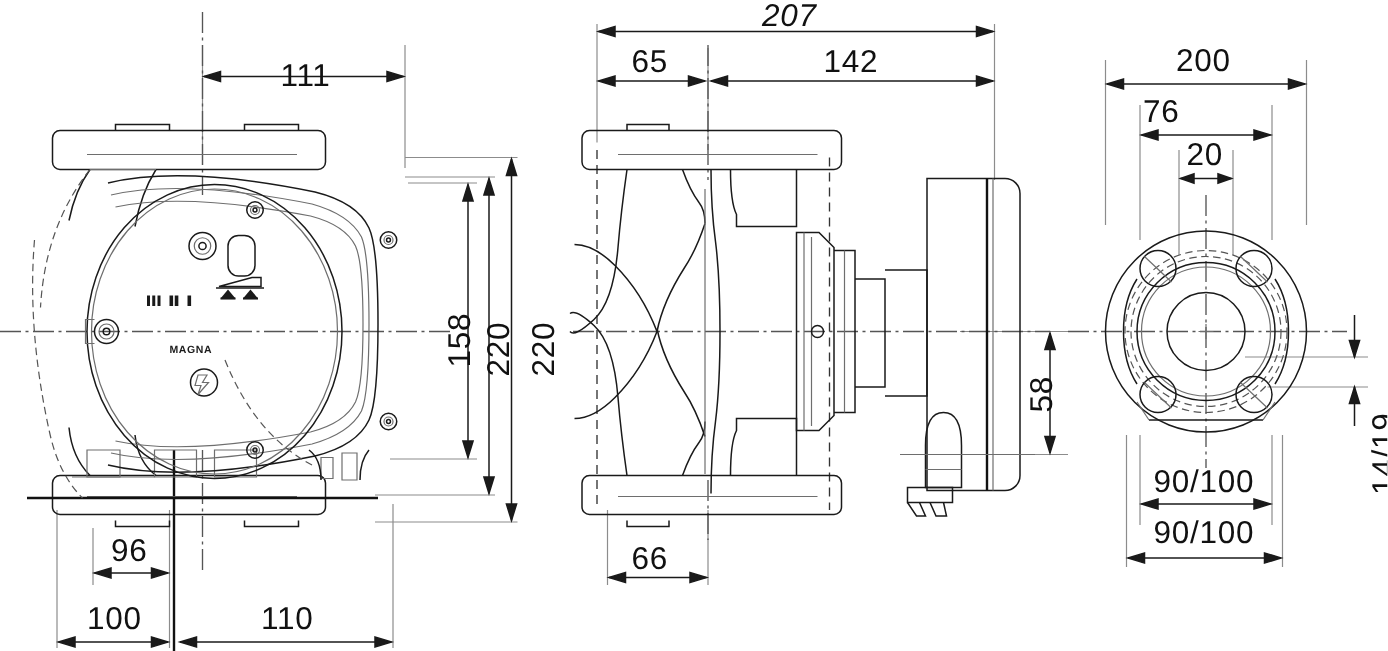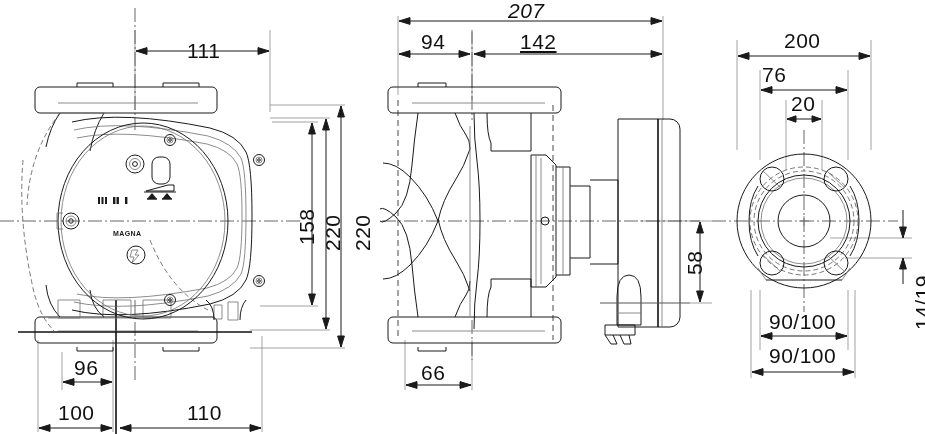--- a/index.html
+++ b/index.html
@@ -344,25 +344,25 @@
       <path class="thin" d="M799 221 h10 M804 216 v10"></path>
     </g>
   </svg>
 
   <div class="dim" style="left:187px;top:40px;">111</div>
   <div class="dim vert" style="left:296px;top:245px;">158</div>
   <div class="dim vert" style="left:322px;top:251px;">220</div>
   <div class="dim vert" style="left:352px;top:251px;">220</div>
   <div class="dim" style="left:74px;top:357px;">96</div>
   <div class="dim" style="left:58px;top:402px;">100</div>
-  <div class="dim" style="left:187px;top:402px;text-align:right;">110</div>
+  <div class="dim" style="left:174px;top:402px;text-align:right;">110</div>
 
   <div class="dim" style="left:508px;top:0px;font-style:italic;">207</div>
-  <div class="dim" style="left:421px;top:31px;">94</div>
-  <div class="dim" style="left:520px;top:31px;text-decoration:underline;">142</div>
+  <div class="dim" style="left:421px;top:31px;">65</div>
+  <div class="dim" style="left:549px;top:31px;">142</div>
   <div class="dim" style="left:421px;top:362px;">66</div>
   <div class="dim vert" style="left:684px;top:275px;">58</div>
 
   <div class="dim" style="left:784px;top:30px;">200</div>
   <div class="dim" style="left:762px;top:64px;">76</div>
   <div class="dim" style="left:791px;top:93px;">20</div>
   <div class="dim" style="left:769px;top:311px;">90/100</div>
   <div class="dim" style="left:769px;top:345px;">90/100</div>
   <div class="dim vert" style="left:912px;top:330px;">14/19</div>
 

